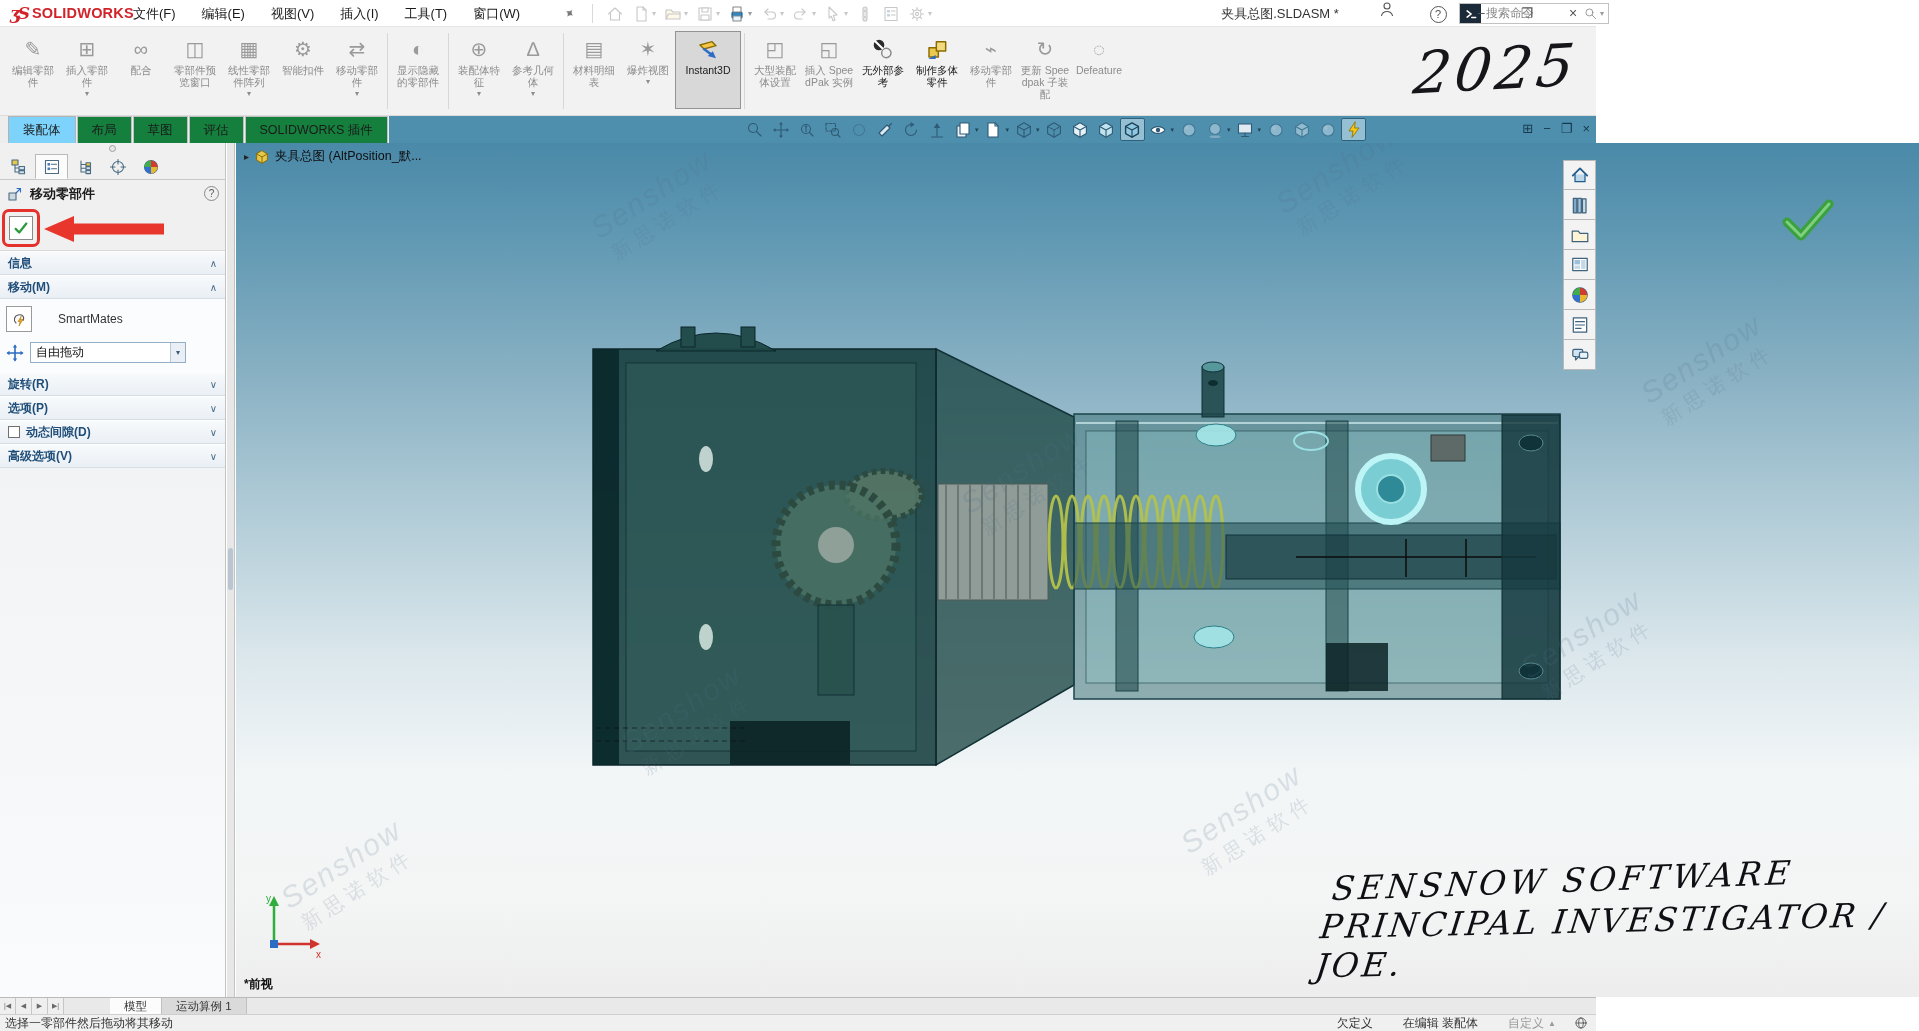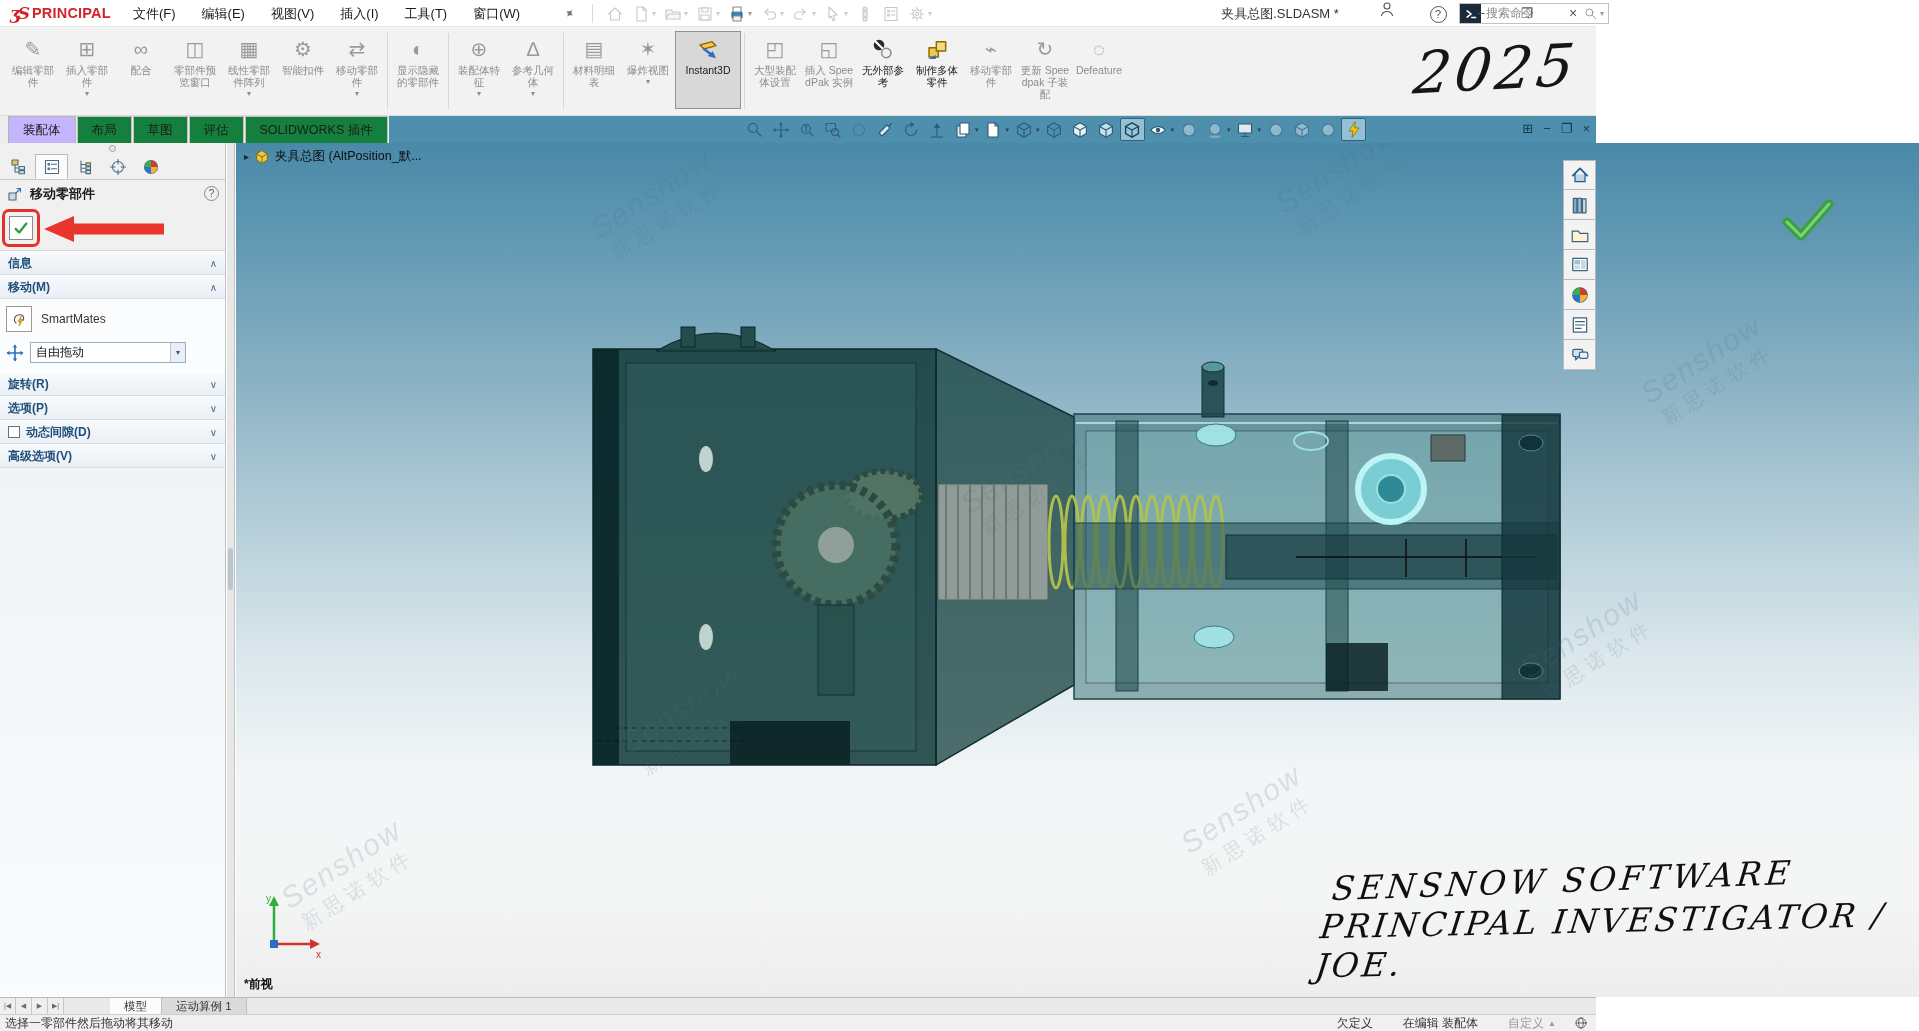--- a/index.html
+++ b/index.html
@@ -41,21 +41,21 @@
   .rbtn.enabled .rlabel { color:#1a1a1a; }
   .rbtn .rdd { font-size:8px; color:#8c8c8c; margin-top:1px; }
   .rbtn.active { background:#d8d8d8; border:1px solid #939393; }
   .rbtn.wide { width:66px; }
   #year-note { position:absolute; right:18px; top:8px; font-family:"DejaVu Serif",serif; font-style:italic; font-size:58px; color:#15151a; transform:rotate(-3deg) skewX(-10deg); letter-spacing:4px; }
 
   
   #tabrow { position:absolute; top:116px; left:0; width:100%; height:27px; background:#4f8fae; z-index:25; }
   #tabs-strip { position:absolute; left:0; top:0; height:27px; display:flex; align-items:stretch; background:#ededed; padding-left:8px; }
   .cmdtab { padding:0 14px; font-size:12.5px; line-height:26px; color:#1a1a1a; background:#15803d; border:1px solid #c0c0c0; border-bottom:none; margin-right:1px; }
-  .cmdtab.active { background:#c4b5fd; border-color:#b3b3b3; font-weight:normal; }
+  .cmdtab.active { background:#7dd3fc; border-color:#b3b3b3; font-weight:normal; }
   #headsup { position:absolute; left:742px; top:2px; display:flex; align-items:center; gap:1px; }
   .hbtn { width:25px; height:23px; display:flex; align-items:center; justify-content:center; border:1px solid transparent; border-radius:2px; }
   .hbtn.sel { border:1px solid #2f617c; background:rgba(220,240,248,.5); }
   .hbtn.faint { opacity:.45; }
   .hdd { font-size:7px; color:#1f4458; margin:0 1px 0 -1px; }
   #docwin-controls { position:absolute; right:6px; top:3px; display:flex; gap:10px; }
   #docwin-controls span { color:#16384c; font-size:13px; line-height:20px; }
 
   
   #left-panel { position:absolute; left:0; top:143px; width:226px; height:854px; background:#f0f0f0; border-right:1px solid #c3c3c3; z-index:20; display:flex; flex-direction:column; }
@@ -70,21 +70,21 @@
   #pm-confirm { position:relative; height:44px; background:#f0f0f0; border-bottom:1px solid #d8d8d8; }
   #ok-annotation { position:absolute; left:2px; top:2px; width:38px; height:38px; border:3px solid #e4312b; border-radius:7px; }
   #ok-button { position:absolute; left:9px; top:9px; width:24px; height:24px; background:#fff; border:1px solid #8a8a8a; display:flex; align-items:center; justify-content:center; }
   #arrow-annotation { position:absolute; left:44px; top:9px; }
   .sec-h { height:24px; display:flex; align-items:center; padding:0 8px; background:linear-gradient(#f8fafc,#e9eff5); border-top:1px solid #fdfdfd; border-bottom:1px solid #d5dde5; }
   .sec-h .lab { font-size:12px; font-weight:bold; color:#1f4e79; }
   .sec-h .chev { margin-left:auto; font-size:10px; color:#4a6b86; }
   .sec-body { background:#fbfcfd; }
   #info-box { margin:0; background:#ffffa6; border-bottom:1px solid #e4e48e; padding:4px 6px; font-size:12px; line-height:15px; color:#111; }
   #move-body { padding:7px 6px 9px 6px; }
-  #smartmates-row { display:flex; align-items:center; gap:9px; }
+  #smartmates-row { display:flex; align-items:center; gap:26px; }
   #smartmates-btn { width:26px; height:26px; background:#fff; border:1px solid #9a9a9a; display:flex; align-items:center; justify-content:center; }
   #smartmates-row .lab { font-size:12px; color:#333; }
   #drag-row { display:flex; align-items:center; gap:6px; margin-top:10px; }
   #drag-select { width:156px; height:21px; border:1px solid #94aec6; background:#fff; display:flex; align-items:center; }
   #drag-select .val { flex:1; font-size:12px; color:#111; padding-left:5px; }
   #drag-select .car { width:15px; height:19px; background:#e9eff5; border-left:1px solid #b9c8d6; font-size:8px; color:#3d5a74; text-align:center; line-height:19px; }
   .chkbox { width:12px; height:12px; border:1px solid #707070; background:#fff; margin-right:6px; }
   #panel-rest { flex:1; background:linear-gradient(#f1f3f5,#fafbfc); }
   #panel-splitter { position:absolute; left:227px; top:143px; width:8px; height:854px; background:#e7e7e7; border-right:1px solid #c3c3c3; z-index:21; }
   #panel-splitter .handle { position:absolute; left:1px; top:405px; width:5px; height:42px; border-radius:3px; background:#b9c6d2; }
@@ -126,21 +126,21 @@
   .ic { display:block; }
 </style>
 </head>
 <body>
 
 <div id="app">
 
   <div id="titlebar">
     <div id="logo">
       <span class="swoosh">ʒS</span>
-      <span class="swtext">PRINCIPAL</span>
+      <span class="swtext">SOLIDWORKS</span>
     </div>
     <div id="menubar">
         <span class="menu-item">文件(F)</span>
         <span class="menu-item">编辑(E)</span>
         <span class="menu-item">视图(V)</span>
         <span class="menu-item">插入(I)</span>
         <span class="menu-item">工具(T)</span>
         <span class="menu-item">窗口(W)</span>
       </div>
     <span id="pin-icon" style="position:absolute;left:556px;top:0;line-height:27px;">✦</span>

